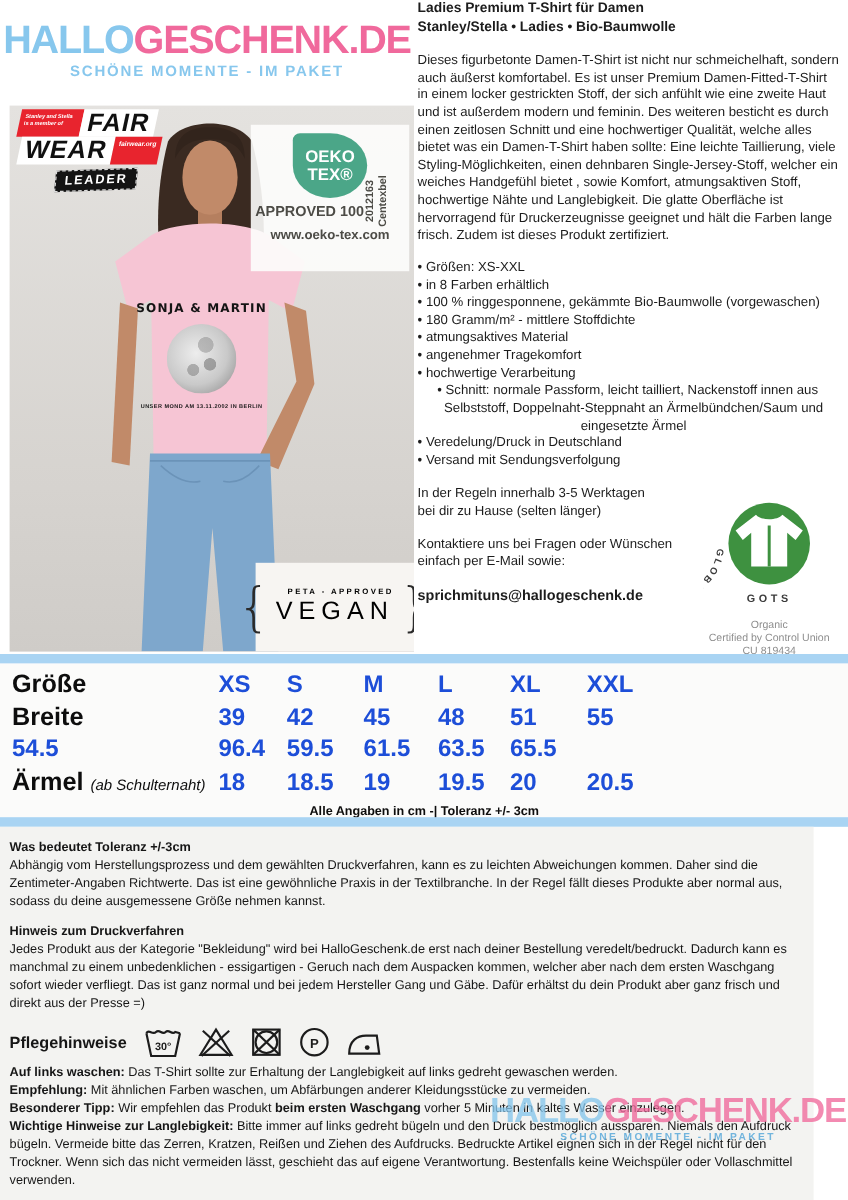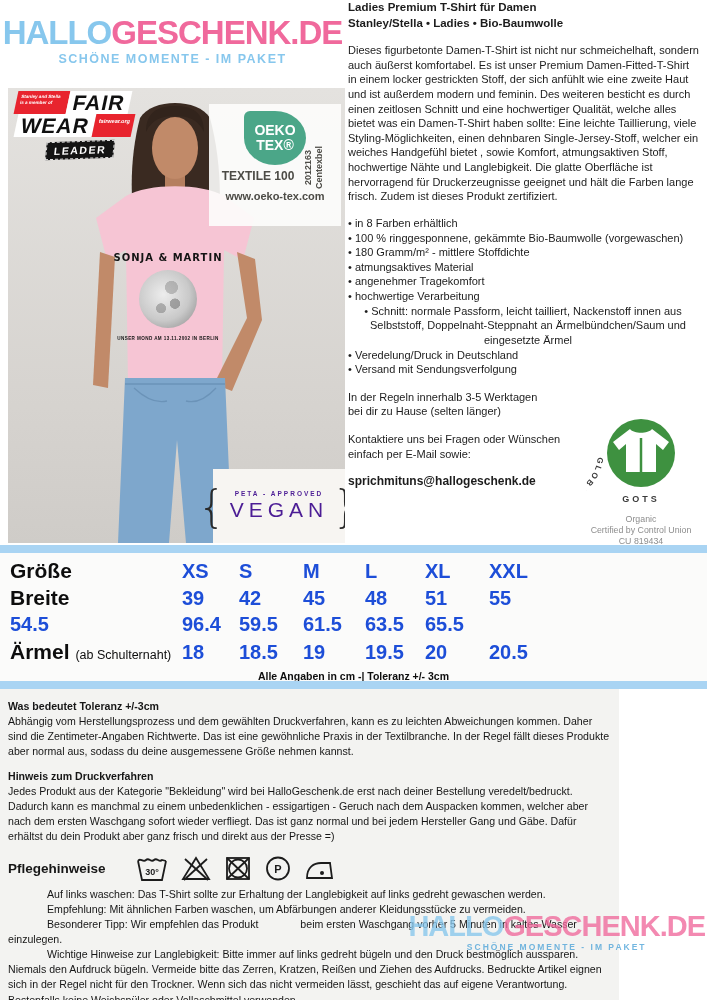--- a/index.html
+++ b/index.html
@@ -37,21 +37,21 @@
   .oeko-standard{font-weight:bold;color:#4c4b46;font-size:12px;line-height:1.1;margin-top:5px;margin-right:34px;}
   .oeko-cert{position:absolute;right:16px;top:42px;writing-mode:vertical-rl;transform:rotate(180deg);
              font-size:9px;font-weight:bold;color:#4c4b46;line-height:1.2;white-space:pre-line;}
   .oeko-url{font-weight:bold;color:#4c4b46;font-size:11px;margin-top:7px;}
 
   
   .peta{position:absolute;right:0;bottom:0;width:132px;height:74px;background:#f7f5f2;
         display:flex;align-items:center;justify-content:center;}
   .peta::before{content:"{";font-size:44px;font-weight:300;color:#2a2a2a;margin-right:4px;font-family:"DejaVu Sans",sans-serif;}
   .peta::after{content:"}";font-size:44px;font-weight:300;color:#2a2a2a;margin-left:4px;font-family:"DejaVu Sans",sans-serif;}
-  .peta-inner{text-align:center;color:#4c1d95;}
+  .peta-inner{text-align:right;color:#000000;}
   .peta-top{font-size:6.5px;font-weight:bold;letter-spacing:2px;}
   .peta-vegan{font-size:21px;letter-spacing:5px;margin-top:1px;}
 
   
   .shirt-print{position:absolute;left:95px;top:164px;width:130px;text-align:center;color:#141414;}
   .print-names{font-size:10px;font-weight:bold;letter-spacing:1px;font-family:"DejaVu Sans",sans-serif;}
   .print-moon{width:58px;height:58px;border-radius:50%;margin:7px auto 8px;
     background:
       radial-gradient(circle at 62% 58%, rgba(110,110,110,.55) 0 10%, transparent 11%),
       radial-gradient(circle at 38% 66%, rgba(120,120,120,.5) 0 9%, transparent 10%),
@@ -74,33 +74,33 @@
   
   .divider{position:absolute;left:0;width:707px;height:8px;background:#a9d4f3;}
   .divider1{top:545px;}
   .divider2{top:681px;}
 
   
   .size-table{position:absolute;left:0;top:553px;width:707px;height:128px;background:#fbfbfa;
               padding:6px 0 0 10px;box-sizing:border-box;}
   .st-row{display:grid;grid-template-columns:172px 57px 64px 62px 60px 64px 70px;align-items:baseline;height:27px;}
   .st-label{font-weight:bold;font-size:21px;color:#0d0d0d;}
-  .st-sub{font-weight:normal;font-size:12.5px;}
+  .st-sub{font-weight:normal;font-size:12.5px;font-style:italic;}
   .st-val{font-weight:bold;font-size:20px;color:#1d4ed8;}
   .st-note{text-align:center;font-size:10.5px;font-weight:bold;margin-top:3px;width:687px;color:#0d0d0d;}
 
   
-  .bottom{position:absolute;left:0;top:689px;width:619px;height:311px;background:#f3f3f1;
+  .bottom{position:absolute;left:0;top:689px;width:678px;height:311px;background:#f3f3f1;
           padding:10px 8px 0 8px;box-sizing:border-box;font-size:10.6px;line-height:1.42;color:#161616;}
   .b-head{font-weight:bold;}
   .b-par{margin-bottom:10px;}
   .care-row{display:flex;align-items:center;gap:11px;margin:2px 0 5px;}
-  .care-heading{font-weight:bold;font-size:13.5px;margin-right:18px;}
+  .care-heading{font-weight:bold;font-size:13.5px;margin-right:2px;}
   .care-row svg{display:block;}
-  .care-line b{font-weight:normal;margin-left:39px;}
+  .care-line b{font-weight:bold;}
 
   
   .watermark{position:absolute;right:2px;top:912px;text-align:center;opacity:.78;pointer-events:none;}
   .wm-logo{font-size:29px;font-weight:bold;line-height:1;letter-spacing:-1px;}
   .wm-tag{font-size:8.5px;font-weight:bold;color:#4da3d8;letter-spacing:2px;margin-top:1px;}
 </style>
 </head>
 <body>
 
 <div class="page">
@@ -143,41 +143,42 @@
         <div class="fw-site">fairwear.org</div>
       </div>
       <div class="fw-leader">LEADER</div>
     </div>
 
     <div class="oekotex">
       <div class="oeko-leaf">
         <span>OEKO</span>
         <span>TEX®</span>
       </div>
-      <div class="oeko-standard">TEXTILE 100</div>
+      <div class="oeko-standard">APPROVED 100</div>
       <div class="oeko-cert">2012163
 Centexbel</div>
       <div class="oeko-url">www.oeko-tex.com</div>
     </div>
 
     <div class="peta">
       <div class="peta-inner">
         <div class="peta-top">PETA - APPROVED</div>
         <div class="peta-vegan">VEGAN</div>
       </div>
     </div>
   </div>
 
   <div class="product-info">
     <div class="p-title">
       <div>Ladies Premium T-Shirt für Damen</div>
       <div>Stanley/Stella • Ladies • Bio-Baumwolle</div>
     </div>
     <div class="p-desc">Dieses figurbetonte Damen-T-Shirt ist nicht nur schmeichelhaft, sondern auch äußerst komfortabel. Es ist unser Premium Damen-Fitted-T-Shirt in einem locker gestrickten Stoff, der sich anfühlt wie eine zweite Haut und ist außerdem modern und feminin. Des weiteren besticht es durch einen zeitlosen Schnitt und eine hochwertiger Qualität, welche alles bietet was ein Damen-T-Shirt haben sollte: Eine leichte Taillierung, viele Styling-Möglichkeiten, einen dehnbaren Single-Jersey-Stoff, welcher ein weiches Handgefühl bietet , sowie Komfort, atmungsaktiven Stoff, hochwertige Nähte und Langlebigkeit. Die glatte Oberfläche ist hervorragend für Druckerzeugnisse geeignet und hält die Farben lange frisch. Zudem ist dieses Produkt zertifiziert.</div>
     <div class="p-bullets">
+      <div class="bullet">Größen: XS-XXL</div>
       <div class="bullet">in 8 Farben erhältlich</div>
       <div class="bullet">100 % ringgesponnene, gekämmte Bio-Baumwolle (vorgewaschen)</div>
       <div class="bullet">180 Gramm/m² - mittlere Stoffdichte</div>
       <div class="bullet">atmungsaktives Material</div>
       <div class="bullet">angenehmer Tragekomfort</div>
       <div class="bullet">hochwertige Verarbeitung</div>
       <div class="bullet" style="width:340px;text-align:center;">Schnitt: normale Passform, leicht tailliert, Nackenstoff innen aus Selbststoff, Doppelnaht-Steppnaht an Ärmelbündchen/Saum und eingesetzte Ärmel</div>
       <div class="bullet">Veredelung/Druck in Deutschland</div>
       <div class="bullet">Versand mit Sendungsverfolgung</div>
     </div>

